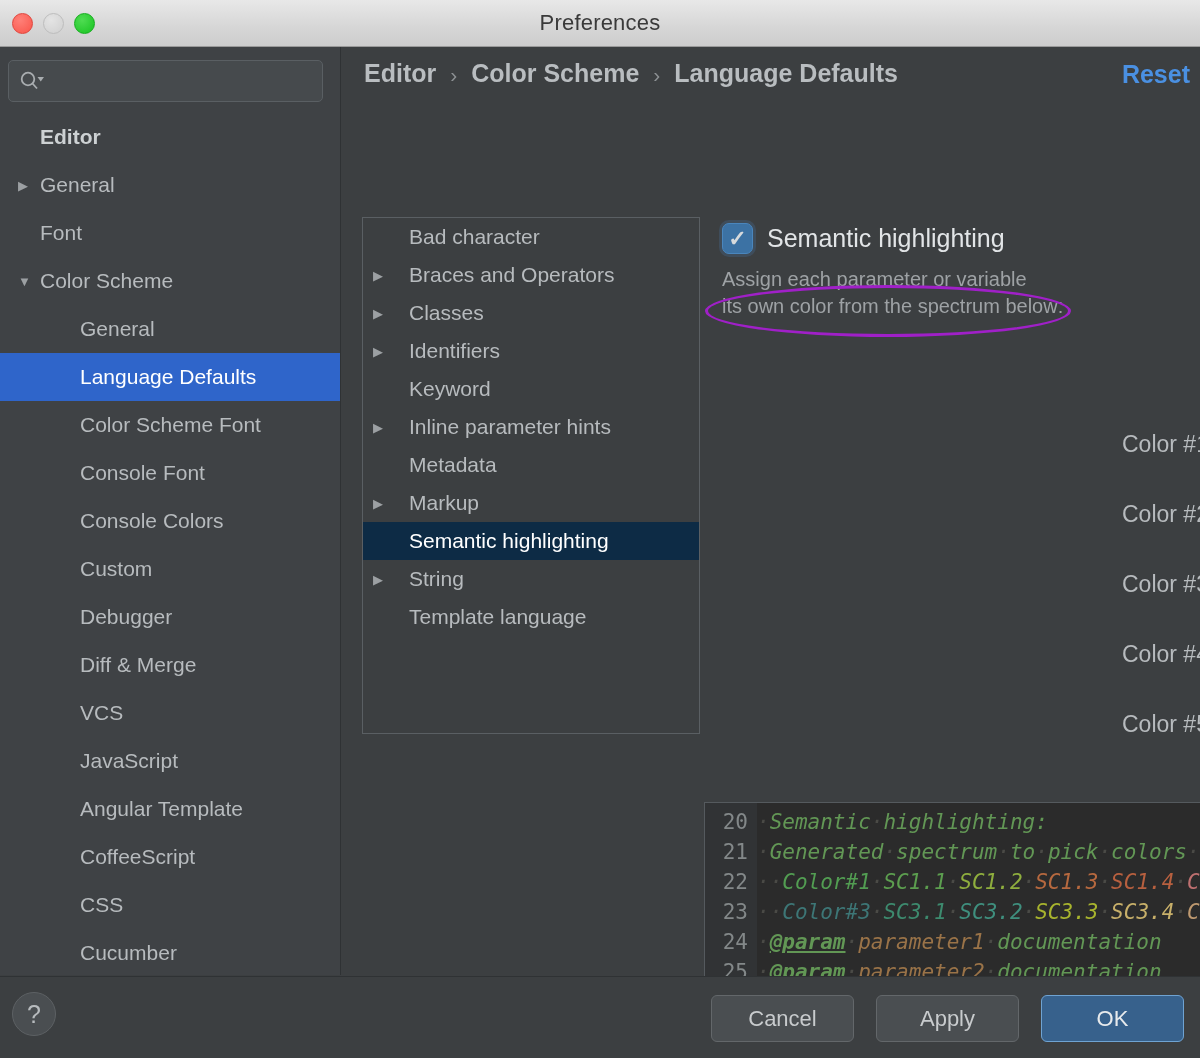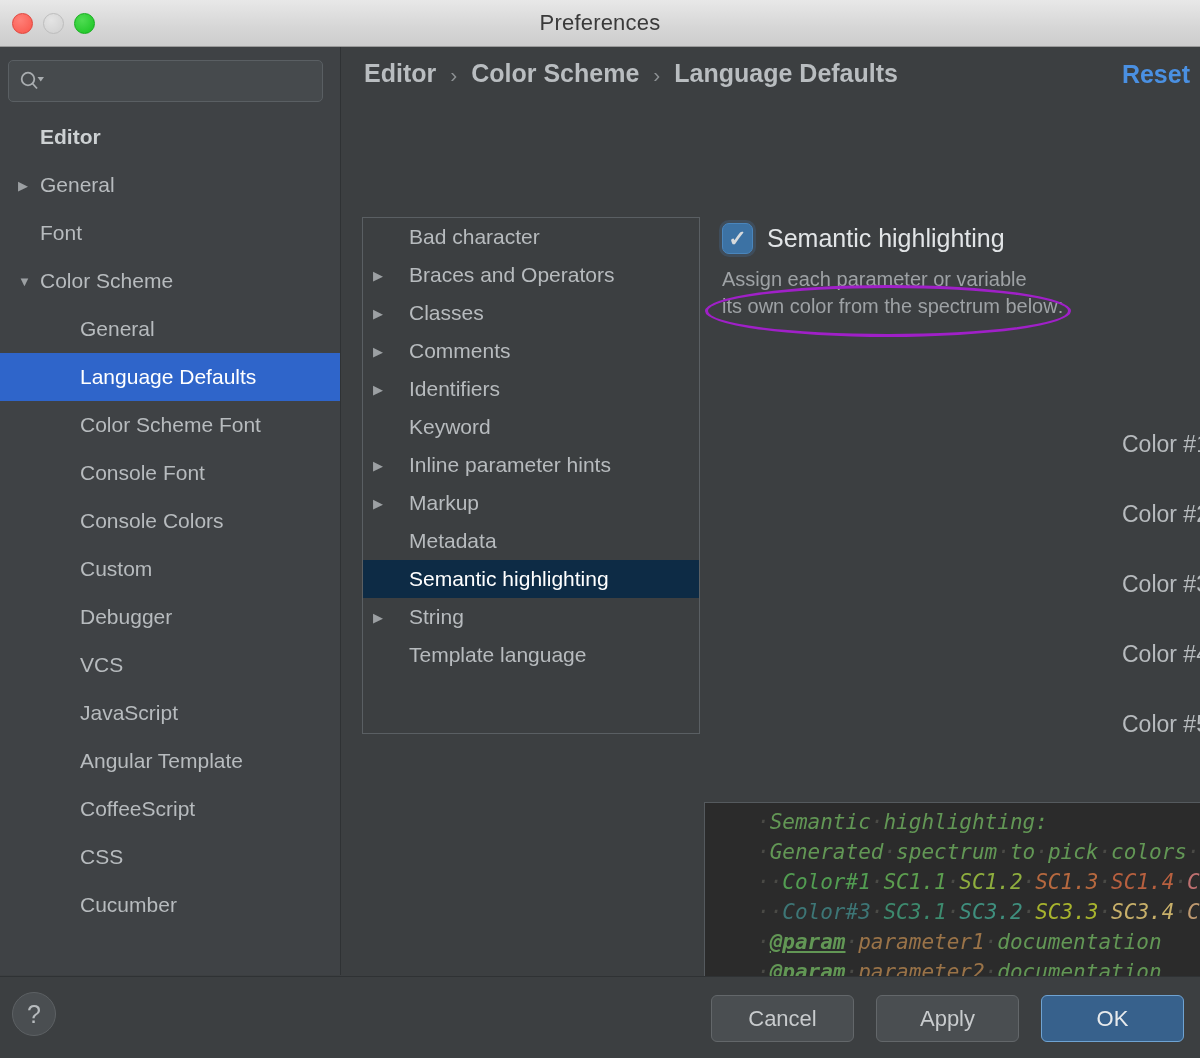--- a/index.html
+++ b/index.html
@@ -247,20 +247,23 @@
           <div class="nav-row lvl2">
             <span class="nav-label">Console Colors</span>
           </div>
           <div class="nav-row lvl2">
             <span class="nav-label">Custom</span>
           </div>
           <div class="nav-row lvl2">
             <span class="nav-label">Debugger</span>
           </div>
           <div class="nav-row lvl2">
+            <span class="nav-label">Diff &amp; Merge</span>
+          </div>
+          <div class="nav-row lvl2">
             <span class="nav-label">VCS</span>
           </div>
           <div class="nav-row lvl2">
             <span class="nav-label">JavaScript</span>
           </div>
           <div class="nav-row lvl2">
             <span class="nav-label">Angular Template</span>
           </div>
           <div class="nav-row lvl2">
             <span class="nav-label">CoffeeScript</span>
@@ -295,41 +298,37 @@
             <div class="tree-row">
               <span class="tree-arrow r"></span>
               <span>Braces and Operators</span>
             </div>
             <div class="tree-row">
               <span class="tree-arrow r"></span>
               <span>Classes</span>
             </div>
             <div class="tree-row">
               <span class="tree-arrow r"></span>
-              <span>Comments</span>
-            </div>
-            <div class="tree-row">
-              <span class="tree-arrow r"></span>
               <span>Identifiers</span>
             </div>
             <div class="tree-row">
               <span class="tree-arrow"></span>
               <span>Keyword</span>
             </div>
             <div class="tree-row">
               <span class="tree-arrow r"></span>
               <span>Inline parameter hints</span>
             </div>
             <div class="tree-row">
-              <span class="tree-arrow r"></span>
-              <span>Markup</span>
-            </div>
-            <div class="tree-row">
               <span class="tree-arrow"></span>
               <span>Metadata</span>
+            </div>
+            <div class="tree-row">
+              <span class="tree-arrow r"></span>
+              <span>Markup</span>
             </div>
             <div class="tree-row selected">
               <span class="tree-arrow"></span>
               <span>Semantic highlighting</span>
             </div>
             <div class="tree-row">
               <span class="tree-arrow r"></span>
               <span>String</span>
             </div>
             <div class="tree-row">
@@ -364,20 +363,28 @@
           </div>
           <div class="color-row">
             <span class="color-name">Color #4</span>
           </div>
           <div class="color-row">
             <span class="color-name">Color #5</span>
           </div>
         </div>
 
       <div class="code-panel">
+        <div class="gutter" id="gutter">
+            <div>20</div>
+            <div>21</div>
+            <div>22</div>
+            <div>23</div>
+            <div>24</div>
+            <div>25</div>
+          </div>
         <div class="code-lines" id="code-lines">
             <div><span style="color: rgb(74, 74, 70);">·</span><span style="color: rgb(98, 151, 85);">Semantic</span><span style="color: rgb(74, 74, 70);">·</span><span style="color: rgb(98, 151, 85);">highlighting:</span></div>
             <div><span style="color: rgb(74, 74, 70);">·</span><span style="color: rgb(98, 151, 85);">Generated</span><span style="color: rgb(74, 74, 70);">·</span><span style="color: rgb(98, 151, 85);">spectrum</span><span style="color: rgb(74, 74, 70);">·</span><span style="color: rgb(98, 151, 85);">to</span><span style="color: rgb(74, 74, 70);">·</span><span style="color: rgb(98, 151, 85);">pick</span><span style="color: rgb(74, 74, 70);">·</span><span style="color: rgb(98, 151, 85);">colors</span><span style="color: rgb(74, 74, 70);">·</span><span style="color: rgb(98, 151, 85);">for</span></div>
             <div><span style="color: rgb(74, 74, 70);">··</span><span style="color: rgb(82, 157, 82);">Color#1</span><span style="color: rgb(74, 74, 70);">·</span><span style="color: rgb(92, 158, 79);">SC1.1</span><span style="color: rgb(74, 74, 70);">·</span><span style="color: rgb(143, 174, 62);">SC1.2</span><span style="color: rgb(74, 74, 70);">·</span><span style="color: rgb(183, 105, 63);">SC1.3</span><span style="color: rgb(74, 74, 70);">·</span><span style="color: rgb(184, 96, 63);">SC1.4</span><span style="color: rgb(74, 74, 70);">·</span><span style="color: rgb(190, 112, 112);">Color#2</span></div>
             <div><span style="color: rgb(74, 74, 70);">··</span><span style="color: rgb(61, 118, 118);">Color#3</span><span style="color: rgb(74, 74, 70);">·</span><span style="color: rgb(61, 138, 110);">SC3.1</span><span style="color: rgb(74, 74, 70);">·</span><span style="color: rgb(63, 143, 126);">SC3.2</span><span style="color: rgb(74, 74, 70);">·</span><span style="color: rgb(168, 180, 46);">SC3.3</span><span style="color: rgb(74, 74, 70);">·</span><span style="color: rgb(200, 176, 106);">SC3.4</span><span style="color: rgb(74, 74, 70);">·</span><span style="color: rgb(190, 153, 112);">Color#4</span></div>
             <div><span style="color: rgb(74, 74, 70);">·</span><span style="color: rgb(98, 151, 85); font-weight: bold; text-decoration: underline;">@param</span><span style="color: rgb(74, 74, 70);">·</span><span style="color: rgb(154, 115, 72);">parameter1</span><span style="color: rgb(74, 74, 70);">·</span><span style="color: rgb(98, 151, 85);">documentation</span></div>
             <div><span style="color: rgb(74, 74, 70);">·</span><span style="color: rgb(98, 151, 85); font-weight: bold; text-decoration: underline;">@param</span><span style="color: rgb(74, 74, 70);">·</span><span style="color: rgb(154, 115, 72); text-align: center;">parameter2</span><span style="color: rgb(74, 74, 70);">·</span><span style="color: rgb(98, 151, 85);">documentation</span></div>
           </div>
 
       </div>

